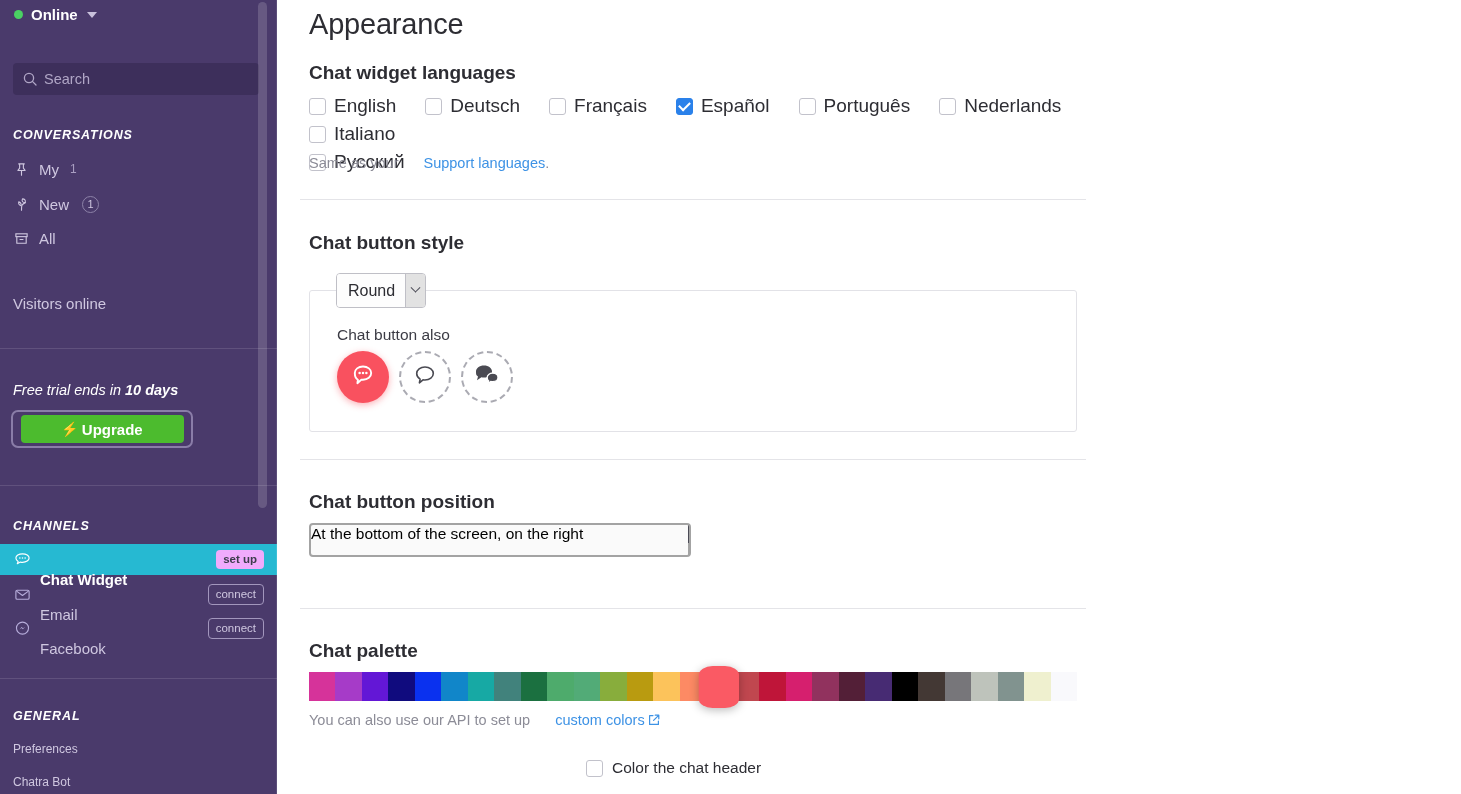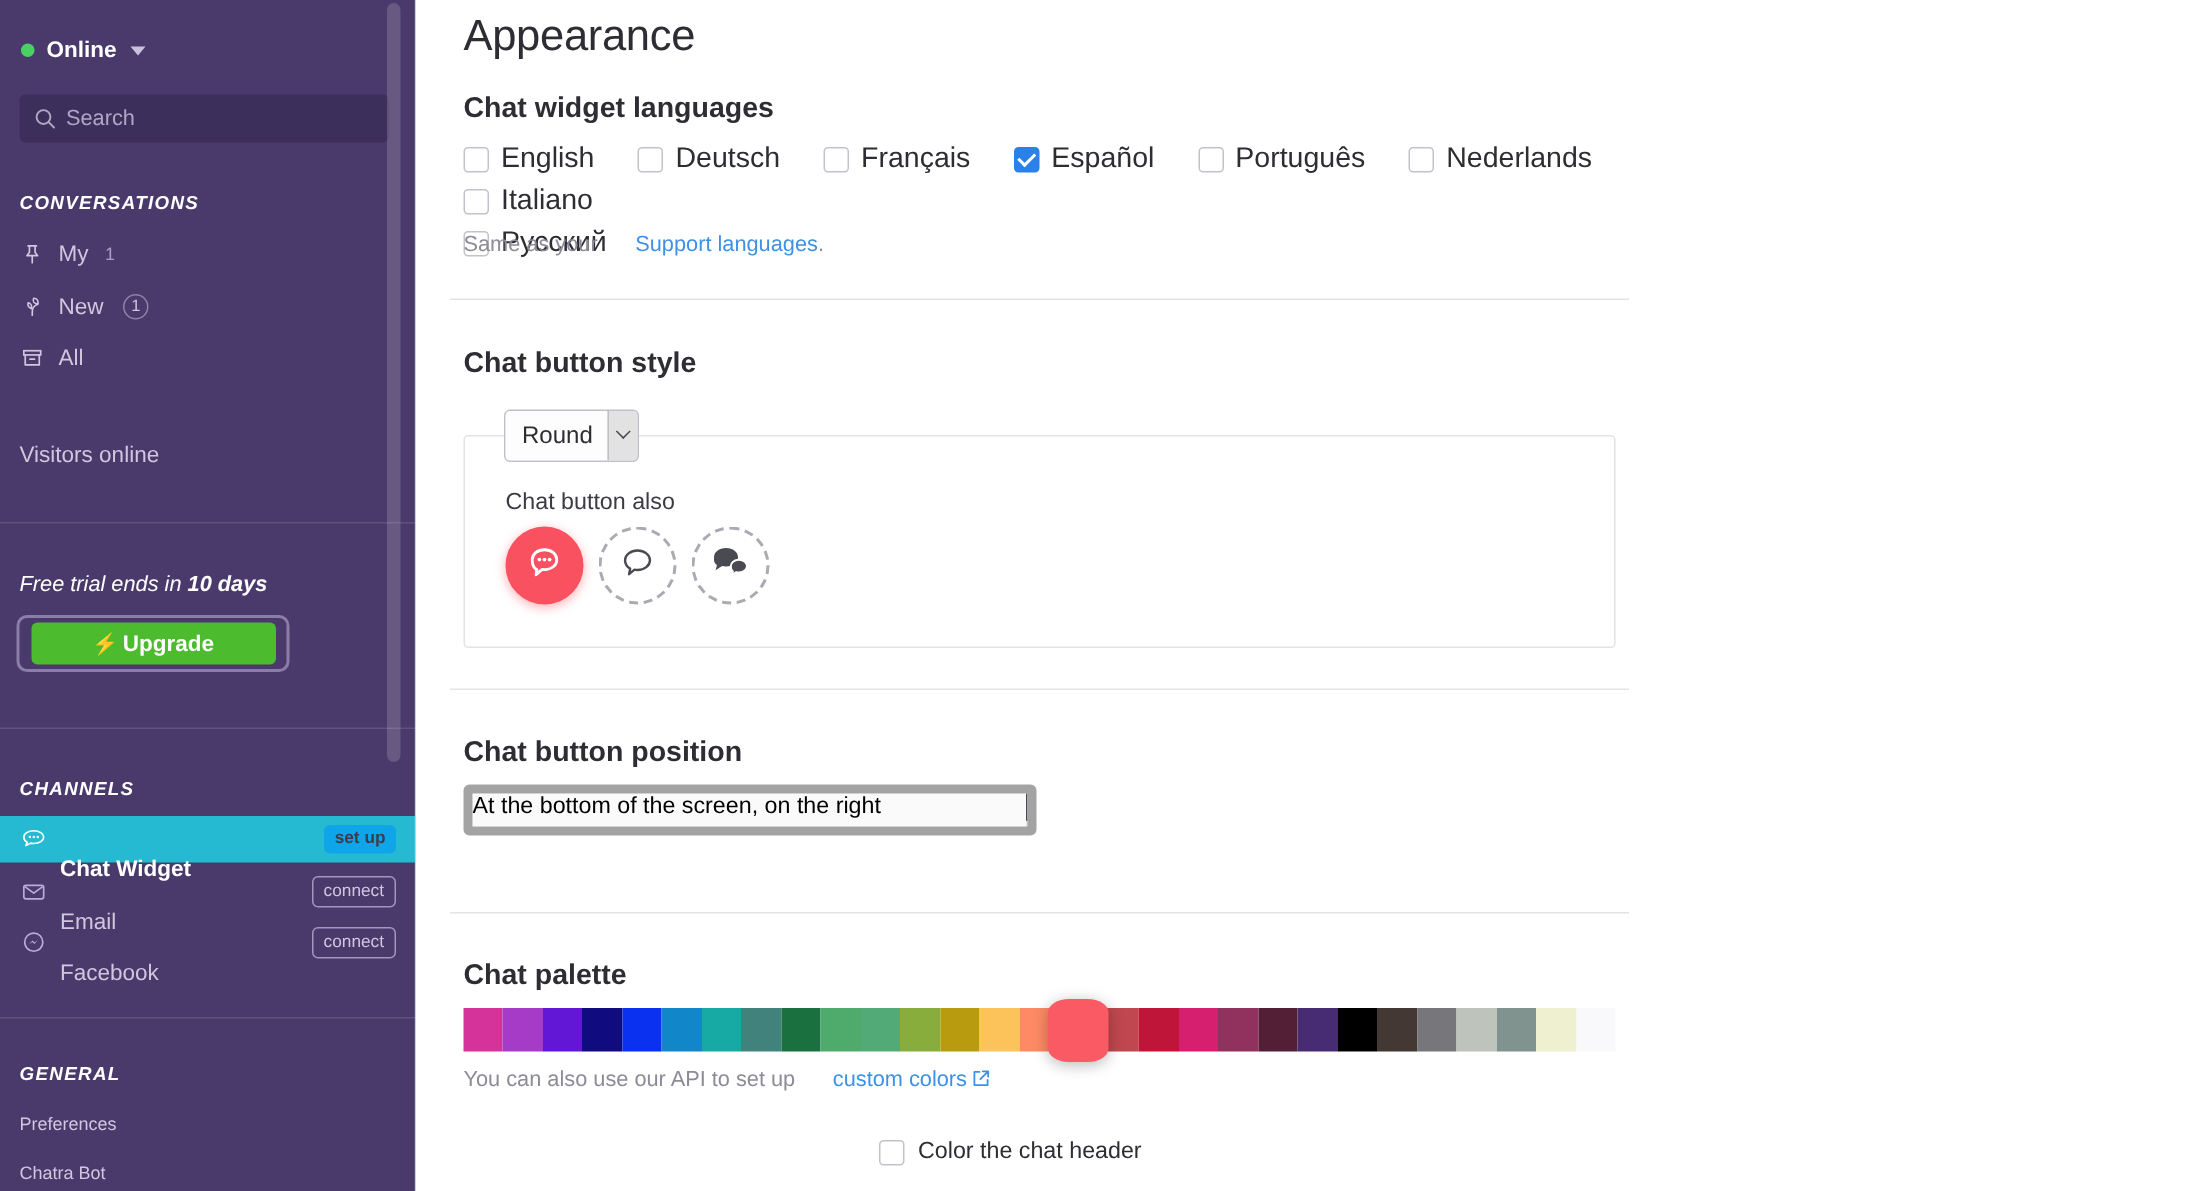--- a/index.html
+++ b/index.html
@@ -36,21 +36,21 @@
   .sb-divider-v {
     position: absolute;
     right: 0; top: 0;
     width: 1px; height: 794px;
     background: rgba(255,255,255,0.10);
   }
 
   
   .status-row {
     position: absolute;
-    left: 14px; top: 22px;
+    left: 14px; top: 3px;
     display: flex; align-items: center; gap: 8px;
     height: 22px;
     cursor: pointer;
   }
   .status-dot {
     width: 9px; height: 9px; border-radius: 50%;
     background: #4ad163;
     display: block;
   }
   .status-label {
@@ -189,21 +189,21 @@
   .chan-row .ch-icon { width: 18px; height: 18px; display:flex; align-items:center; justify-content:center; flex:0 0 auto; }
   .chan-row .ch-label { flex: 1 1 auto; white-space: nowrap; margin-top: 40px; }
   .pill {
     font-size: 11.5px;
     border-radius: 4px;
     padding: 2px 7px;
     line-height: 1.25;
     white-space: nowrap;
     cursor: pointer;
   }
-  .pill.solid { background: #0ea5e9; color: #3c3c4c; font-weight: 600; text-align: right; }
+  .pill.solid { background: #f0abfc; color: #3c3c4c; font-weight: 600; text-align: right; }
   .pill.outline { border: 1px solid #a296bd; color: #cfc7e0; }
   #chan-chat { top: 544px; }
   #chan-email { top: 579px; }
   #chan-fb   { top: 613px; }
 
   .gen-item {
     position: absolute;
     left: 13px;
     color: #cfc7e0;
     font-size: 12px;
@@ -359,22 +359,22 @@
   .icon-choice.unselected {
     border: 2px dashed #aaaab2;
   }
 
   
   #pos-h { top: 491px; }
   .sel-box {
     position: absolute;
     left: 309px; top: 523px;
     width: 382px; height: 34px;
-    background: #e5e5e5;
-    border: 6px solid #a3a3a3;
+    background: #a3a3a3;
+    border: 2px solid #a3a3a3;
     border-radius: 4px;
     display: flex; align-items: stretch;
     cursor: pointer;
     overflow: hidden;
   }
   .sel-box .ls-val { flex: 1 1 auto; background: #fafafa; font-size: 15.5px; }
   #pos-note { top: 563px; }
 
   
   #pal-h { top: 640px; }

